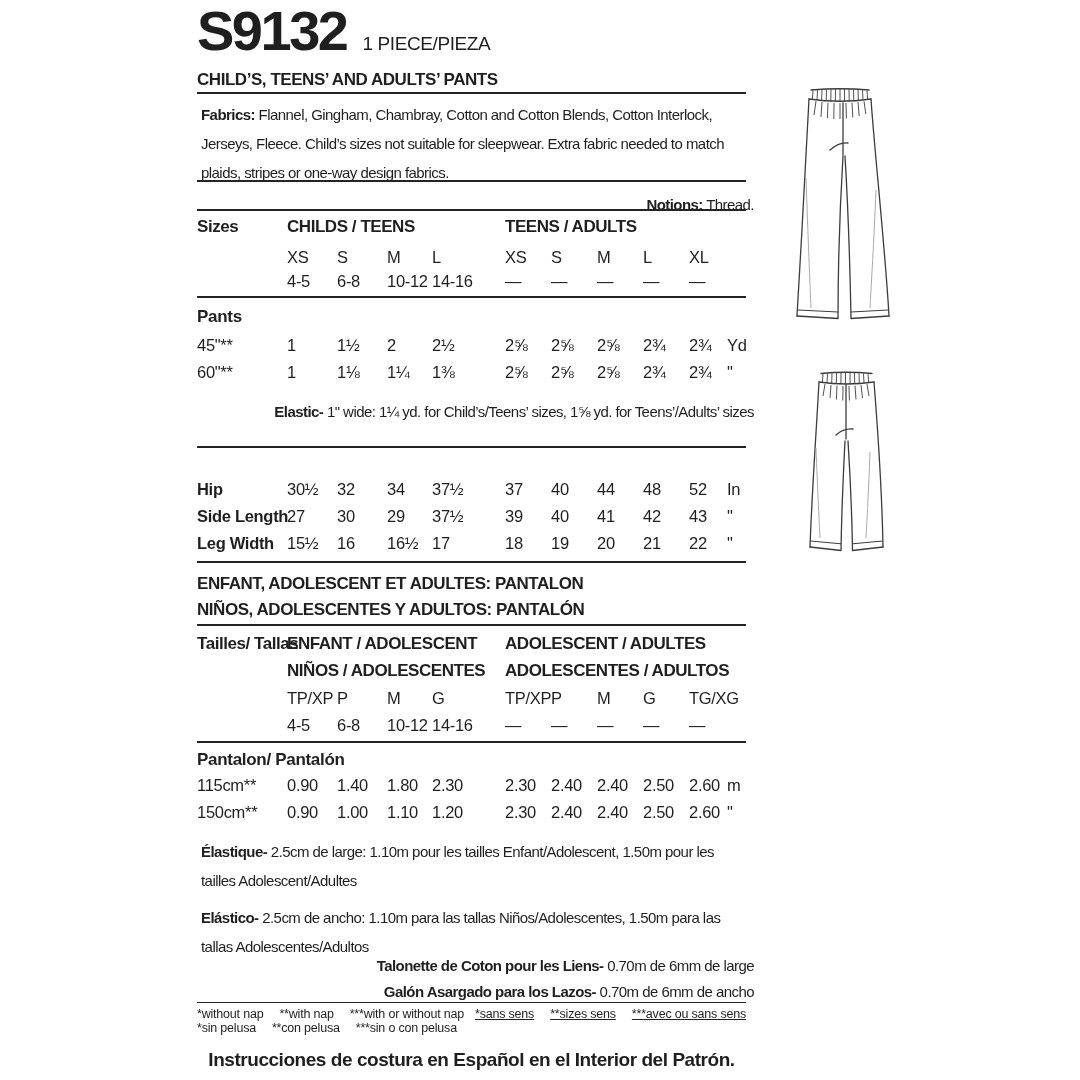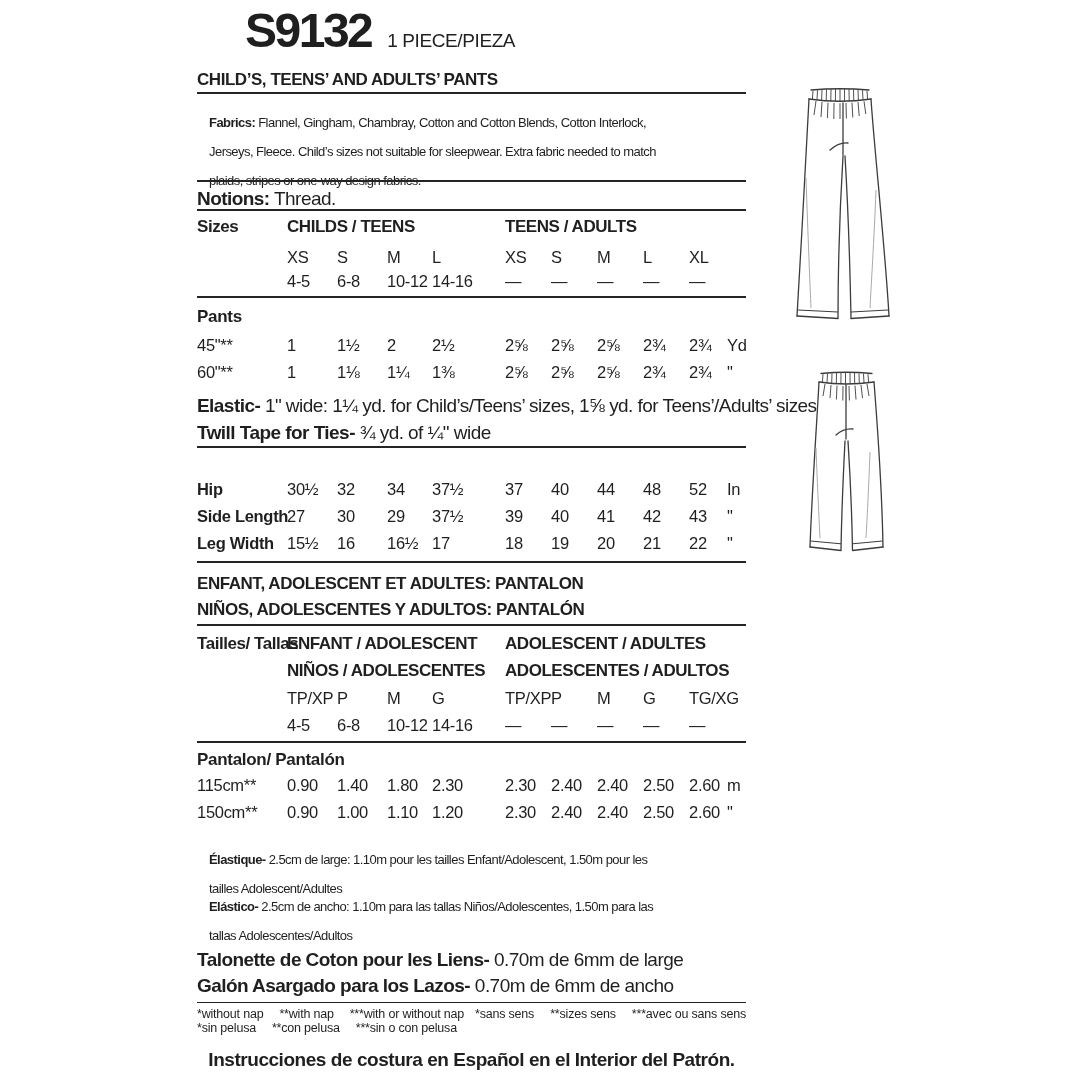--- a/index.html
+++ b/index.html
@@ -2,34 +2,34 @@
 <html><head>
 <meta charset="utf-8">
 <style>
   html,body{margin:0;padding:0;background:#ffffff;}
   body{width:1080px;height:1080px;font-family:"Liberation Sans",sans-serif;color:#1f1f1f;}
   .page{position:relative;width:1080px;height:1080px;background:#fff;overflow:hidden;letter-spacing:-0.3px;}
   .blk{position:absolute;left:197px;width:549px;}
   .rule{position:absolute;left:197px;width:549px;height:0;border-top:2px solid #242424;}
   .rule.thin{border-top-width:1px;}
   .masthead{display:flex;align-items:baseline;gap:16px;}
-  .pnum{font-weight:bold;font-size:48px;line-height:58px;letter-spacing:-2.5px;margin-left:48px;}
+  .pnum{font-weight:bold;font-size:56px;line-height:58px;letter-spacing:-2.5px;}
   .pieces{font-weight:normal;font-size:19px;letter-spacing:-0.4px;}
   .h{font-weight:bold;font-size:17px;letter-spacing:-0.45px;white-space:nowrap;}
   .slabel{font-weight:bold;font-size:17px;}
-  .para{margin:12px;font-size:13px;line-height:29px;letter-spacing:-0.55px;}
+  .para{margin:4px;font-size:15px;line-height:29px;letter-spacing:-0.55px;}
   .para .bl{display:block;white-space:nowrap;}
-  .note{margin:0;font-size:19px;letter-spacing:-0.55px;white-space:nowrap;}
+  .note{margin:8px;font-size:15px;letter-spacing:-0.55px;white-space:nowrap;text-align:right;}
   .thead{display:grid;grid-template-columns:90px 218px 241px;font-size:17px;letter-spacing:-0.45px;font-weight:bold;white-space:nowrap;}
   .tbl .trow{display:grid;grid-template-columns:90px 50px 50px 45px 73px 46px 46px 46px 46px 38px 18px;height:27px;font-size:16.5px;align-items:start;}
   .tcell{white-space:nowrap;}
   .boldlabel .trow .tcell:first-child{font-weight:bold;}
   .fnotes{position:relative;height:32px;font-size:12.5px;letter-spacing:-0.2px;}
   .fline{position:absolute;left:0;top:0;display:flex;gap:16px;white-space:nowrap;}
-  .fline.fright{left:auto;right:0;}
+  .fline.fright{left:auto;right:0;text-decoration:underline;}
   .fline.f2{top:14px;}
   .footer{font-weight:bold;font-size:19px;text-align:center;letter-spacing:-0.45px;}
   svg.illus{position:absolute;}
 </style>
 </head>
 <body>
 
 <div class="page">
 
   <div class="masthead blk" style="top:2px">
@@ -111,21 +111,20 @@
         <span class="tcell">2⅝</span>
         <span class="tcell">2⅝</span>
         <span class="tcell">2⅝</span>
         <span class="tcell">2¾</span>
         <span class="tcell">2¾</span>
         <span class="tcell">"</span>
       </div>
     </div>
 
   <p class="note blk" style="top:395px"><b>Elastic-</b><span> 1" wide: 1¼ yd. for Child’s/Teens’ sizes, 1⅝ yd. for Teens’/Adults’ sizes</span></p>
-  <p class="note blk" style="top:422px"><b>Twill Tape for Ties-</b><span> ¾ yd. of ¼" wide</span></p>
   <div class="rule" style="top:446px"></div>
 
   <div class="tbl boldlabel blk" style="top:480px">
       <div class="trow">
         <span class="tcell">Hip</span>
         <span class="tcell">30½</span>
         <span class="tcell">32</span>
         <span class="tcell">34</span>
         <span class="tcell">37½</span>
         <span class="tcell">37</span>
@@ -237,21 +236,21 @@
         <span class="tcell">2.50</span>
         <span class="tcell">2.60</span>
         <span class="tcell">"</span>
       </div>
     </div>
 
   <p class="para blk" style="top:833px">
     <span class="bl"><b>Élastique-</b><span> 2.5cm de large: 1.10m pour les tailles Enfant/Adolescent, 1.50m pour les</span></span>
     <span class="bl">tailles Adolescent/Adultes</span>
   </p>
-  <p class="para blk" style="top:880px">
+  <p class="para blk" style="top:899px">
     <span class="bl"><b>Elástico-</b><span> 2.5cm de ancho: 1.10m para las tallas Niños/Adolescentes, 1.50m para las</span></span>
     <span class="bl">tallas Adolescentes/Adultos</span>
   </p>
 
   <p class="note blk" style="top:949px"><b>Talonette de Coton pour les Liens-</b><span> 0.70m de 6mm de large</span></p>
   <p class="note blk" style="top:975px"><b>Galón Asargado para los Lazos-</b><span> 0.70m de 6mm de ancho</span></p>
 
   <div class="rule thin" style="top:1002px"></div>
 
   <div class="blk fnotes" style="top:1007px">

